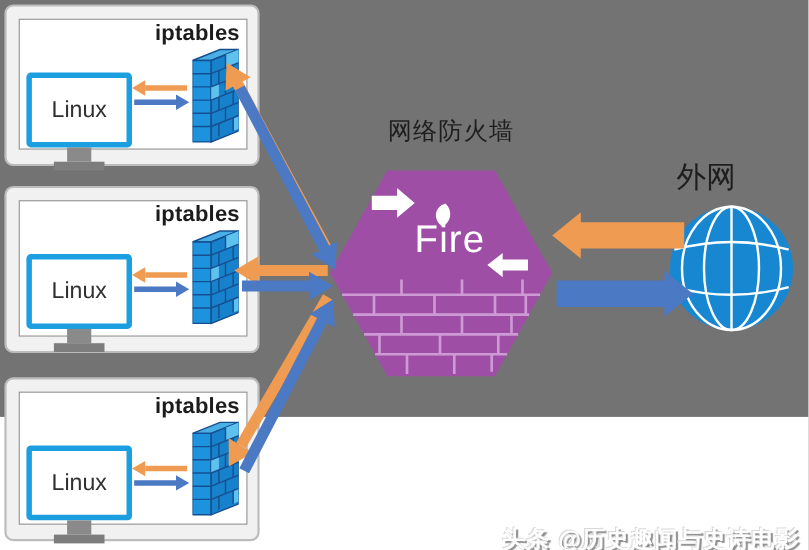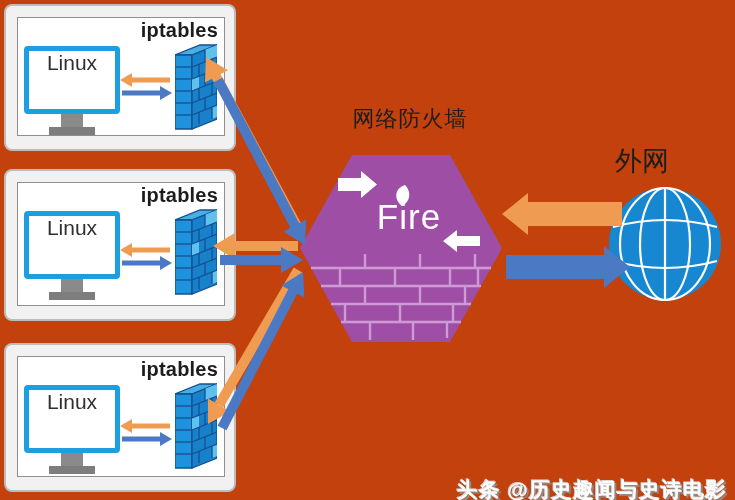--- a/index.html
+++ b/index.html
@@ -1,24 +1,24 @@
 <!DOCTYPE html>
 <html><head>
 <meta charset="utf-8">
 <style>
   html,body{margin:0;padding:0;background:#fff;}
   body{width:735px;height:500px;overflow:hidden;font-family:"Liberation Sans","DejaVu Sans",sans-serif;}
-  .canvas{position:relative;width:735px;height:500px;background:#c2410c;}
+  .canvas{position:relative;width:735px;height:379px;background:#737373;}
 
   
   .host{position:absolute;left:4px;width:232px;background:#f1f1f1;border:2px solid #bcbcbc;border-radius:8px;box-sizing:border-box;z-index:5;}
   .host-inner{position:absolute;left:11px;top:11px;right:9px;bottom:13px;background:#fff;border:1.5px solid #8f8f8f;}
   .ipt{position:absolute;top:1px;right:6px;font-size:20px;font-weight:600;color:#1c1c1c;letter-spacing:0.2px;}
   .monitor{position:absolute;left:6px;top:28px;width:96px;}
-  .screen{width:96px;height:68px;box-sizing:border-box;border:5px solid #1b9fe0;border-radius:4px;background:#fff;display:flex;justify-content:center;}
+  .screen{width:96px;height:68px;box-sizing:border-box;border:5px solid #1b9fe0;border-radius:4px;background:#fff;display:flex;align-items:center;justify-content:center;margin-top:20px;}
   .linux{font-size:21px;color:#303030;}
   .neck{width:22px;height:13px;background:#8a8a8a;margin:0 auto;}
   .base{width:46px;height:8px;background:#7d7d7d;margin:0 auto;}
   .wall{position:absolute;left:157px;top:25px;}
 
   
   .hex{position:absolute;left:295px;top:150px;z-index:10;}
   .hex-title{position:absolute;left:300px;top:104px;width:220px;text-align:center;font-size:22px;font-weight:500;color:#1e1e1e;z-index:12;letter-spacing:1px;}
 
   

